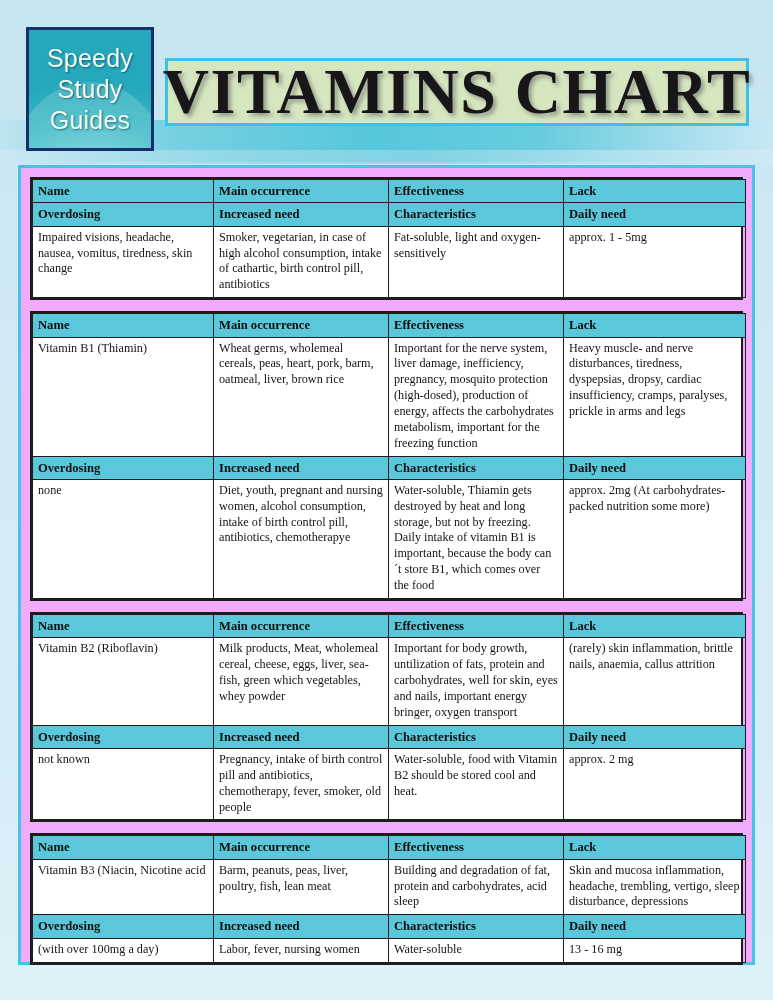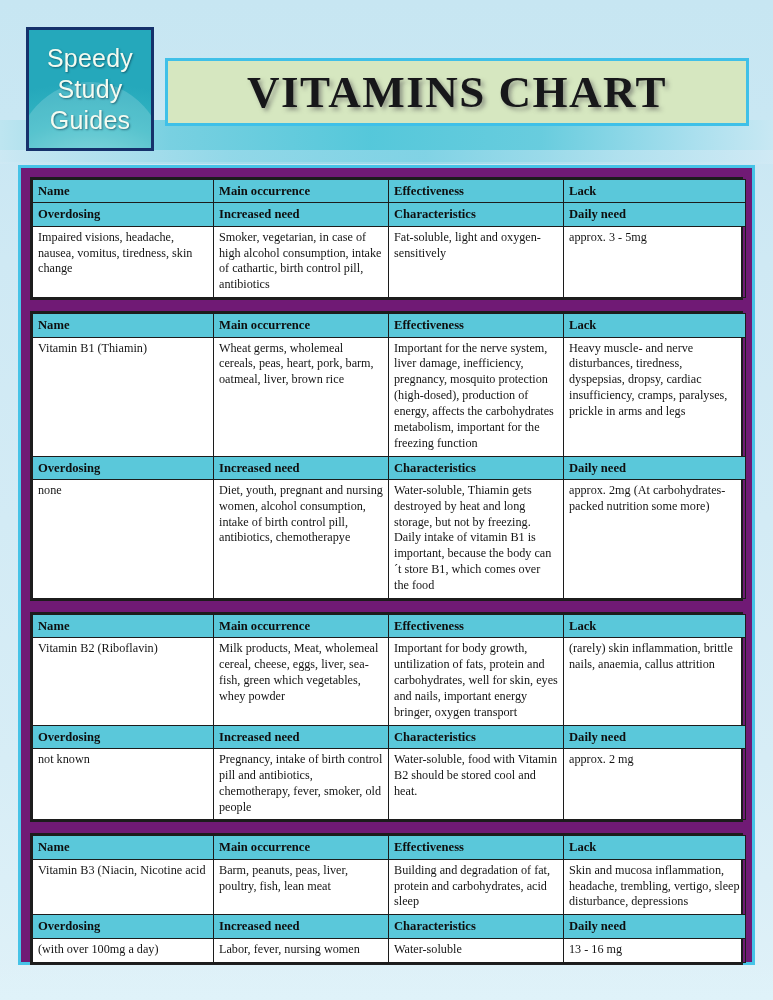--- a/index.html
+++ b/index.html
@@ -107,36 +107,36 @@
     width: 584px;
     height: 68px;
     background: #d6e7c0;
     border: 3px solid #3fc0e8;
     display: flex;
     align-items: center;
     justify-content: center;
   }
   .title-text {
     font-family: "Liberation Serif", "DejaVu Serif", serif;
-    font-size: 45px;
+    font-size: 64px;
     font-weight: bold;
     letter-spacing: 1.5px;
     color: #17171a;
     text-shadow: 3px 3px 4px rgba(90,90,90,.55);
     white-space: nowrap;
   }
 
   
   .chart-panel {
     position: absolute;
     left: 18px;
     top: 165px;
     width: 737px;
     height: 800px;
-    background: #701a75;
+    background: #f0abfc;
     border: 3px solid #46c3e7;
     padding: 9px 9px 10px 9px;
   }
 
   .vitamin-block {
     margin-bottom: 11px;
     border: 2px solid #1c1c1c;
     background: #ffffff;
   }
   .vitamin-block:last-child { margin-bottom: 0; }
@@ -221,21 +221,21 @@
             <tr>
               <th>Overdosing</th>
               <th>Increased need</th>
               <th>Characteristics</th>
               <th>Daily need</th>
             </tr>
             <tr>
               <td class="">Impaired visions, headache, nausea, vomitus, tiredness, skin change</td>
               <td class="">Smoker, vegetarian, in case of high alcohol consumption, intake of cathartic, birth control pill, antibiotics</td>
               <td class="">Fat-soluble, light and oxygen-sensitively</td>
-              <td class="">approx. 3 - 5mg</td>
+              <td class="">approx. 1 - 5mg</td>
             </tr>
           </tbody>
         </table>
       </div>
       <div class="vitamin-block">
         <table class="vit">
           <colgroup>
             <col class="c1">
             <col class="c2">
             <col class="c3">

